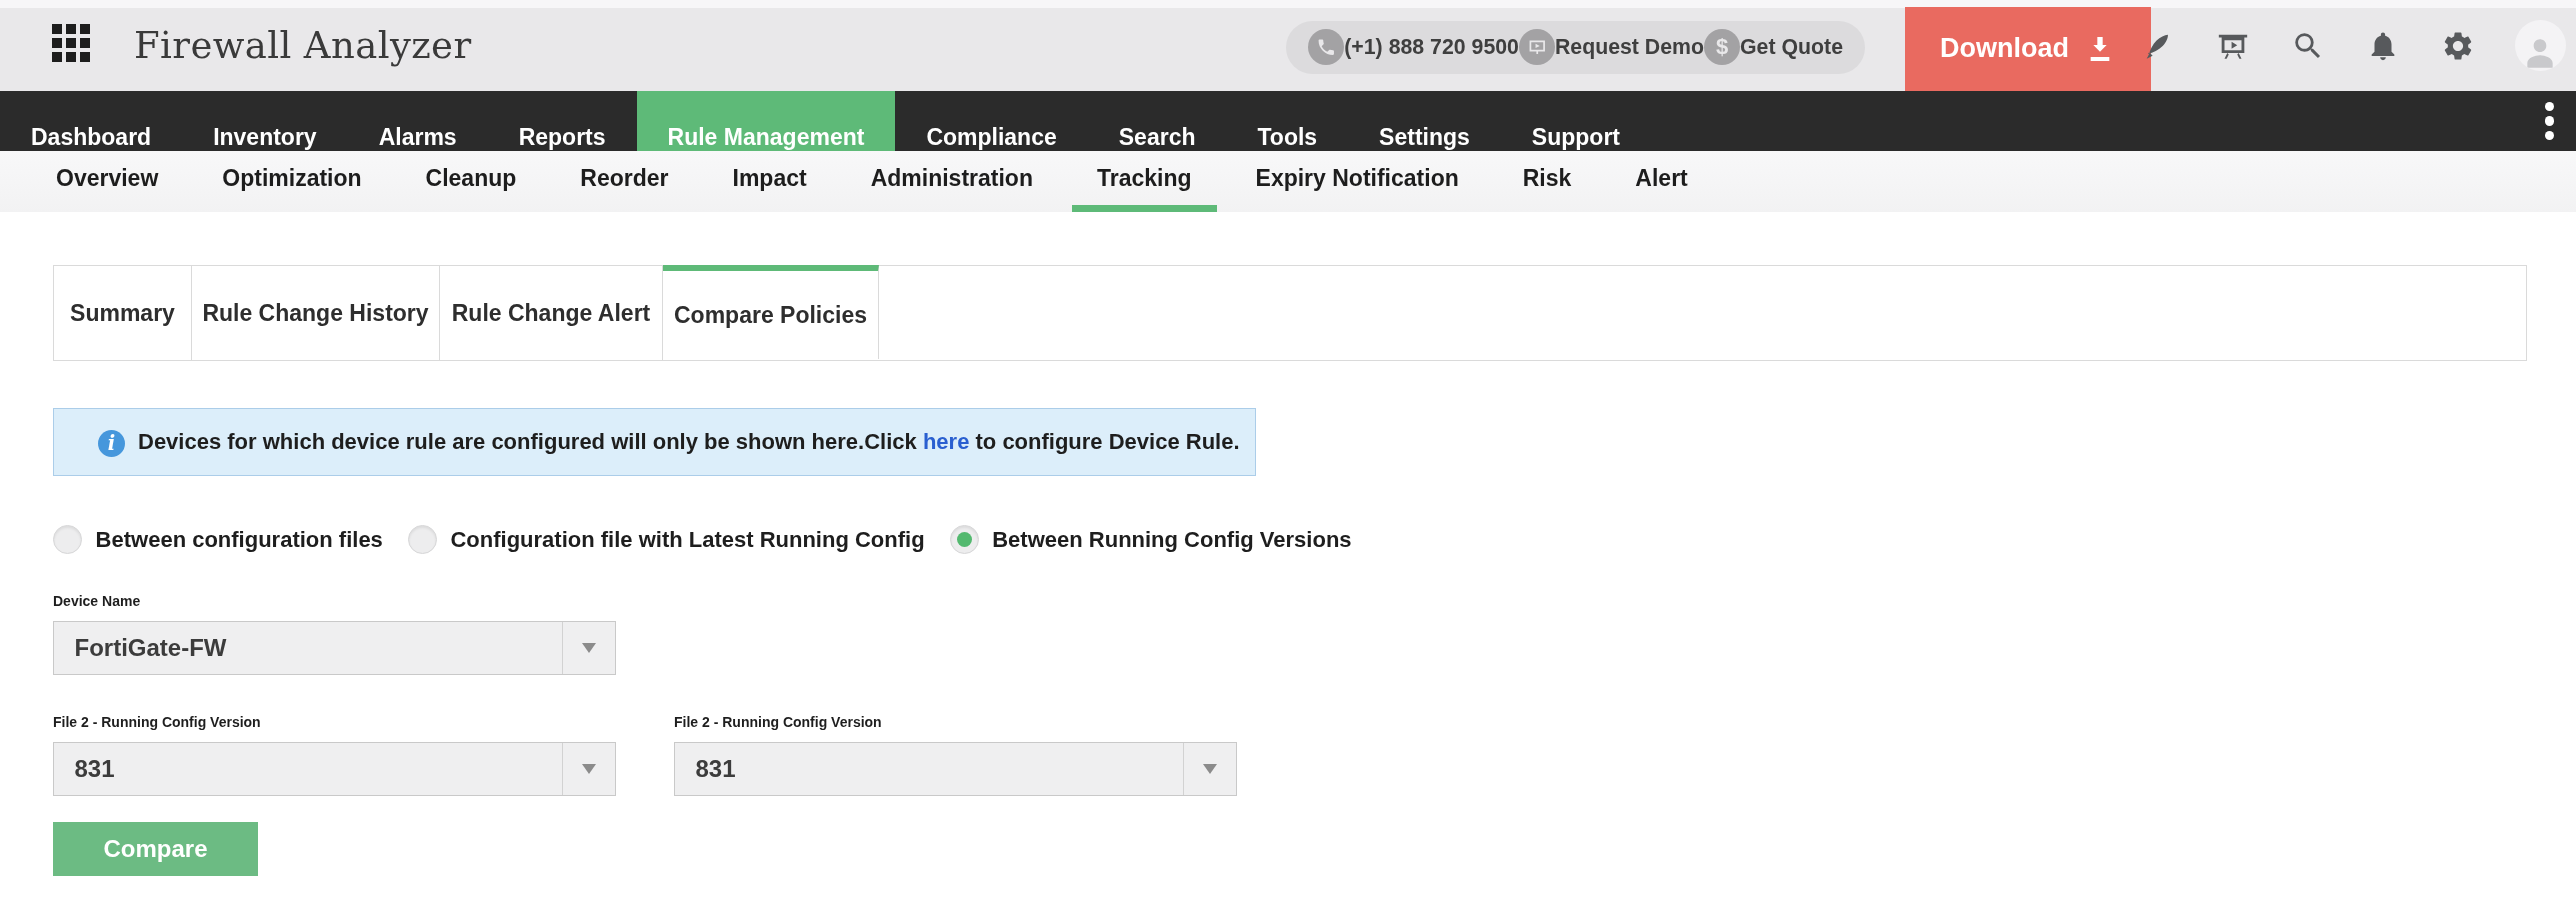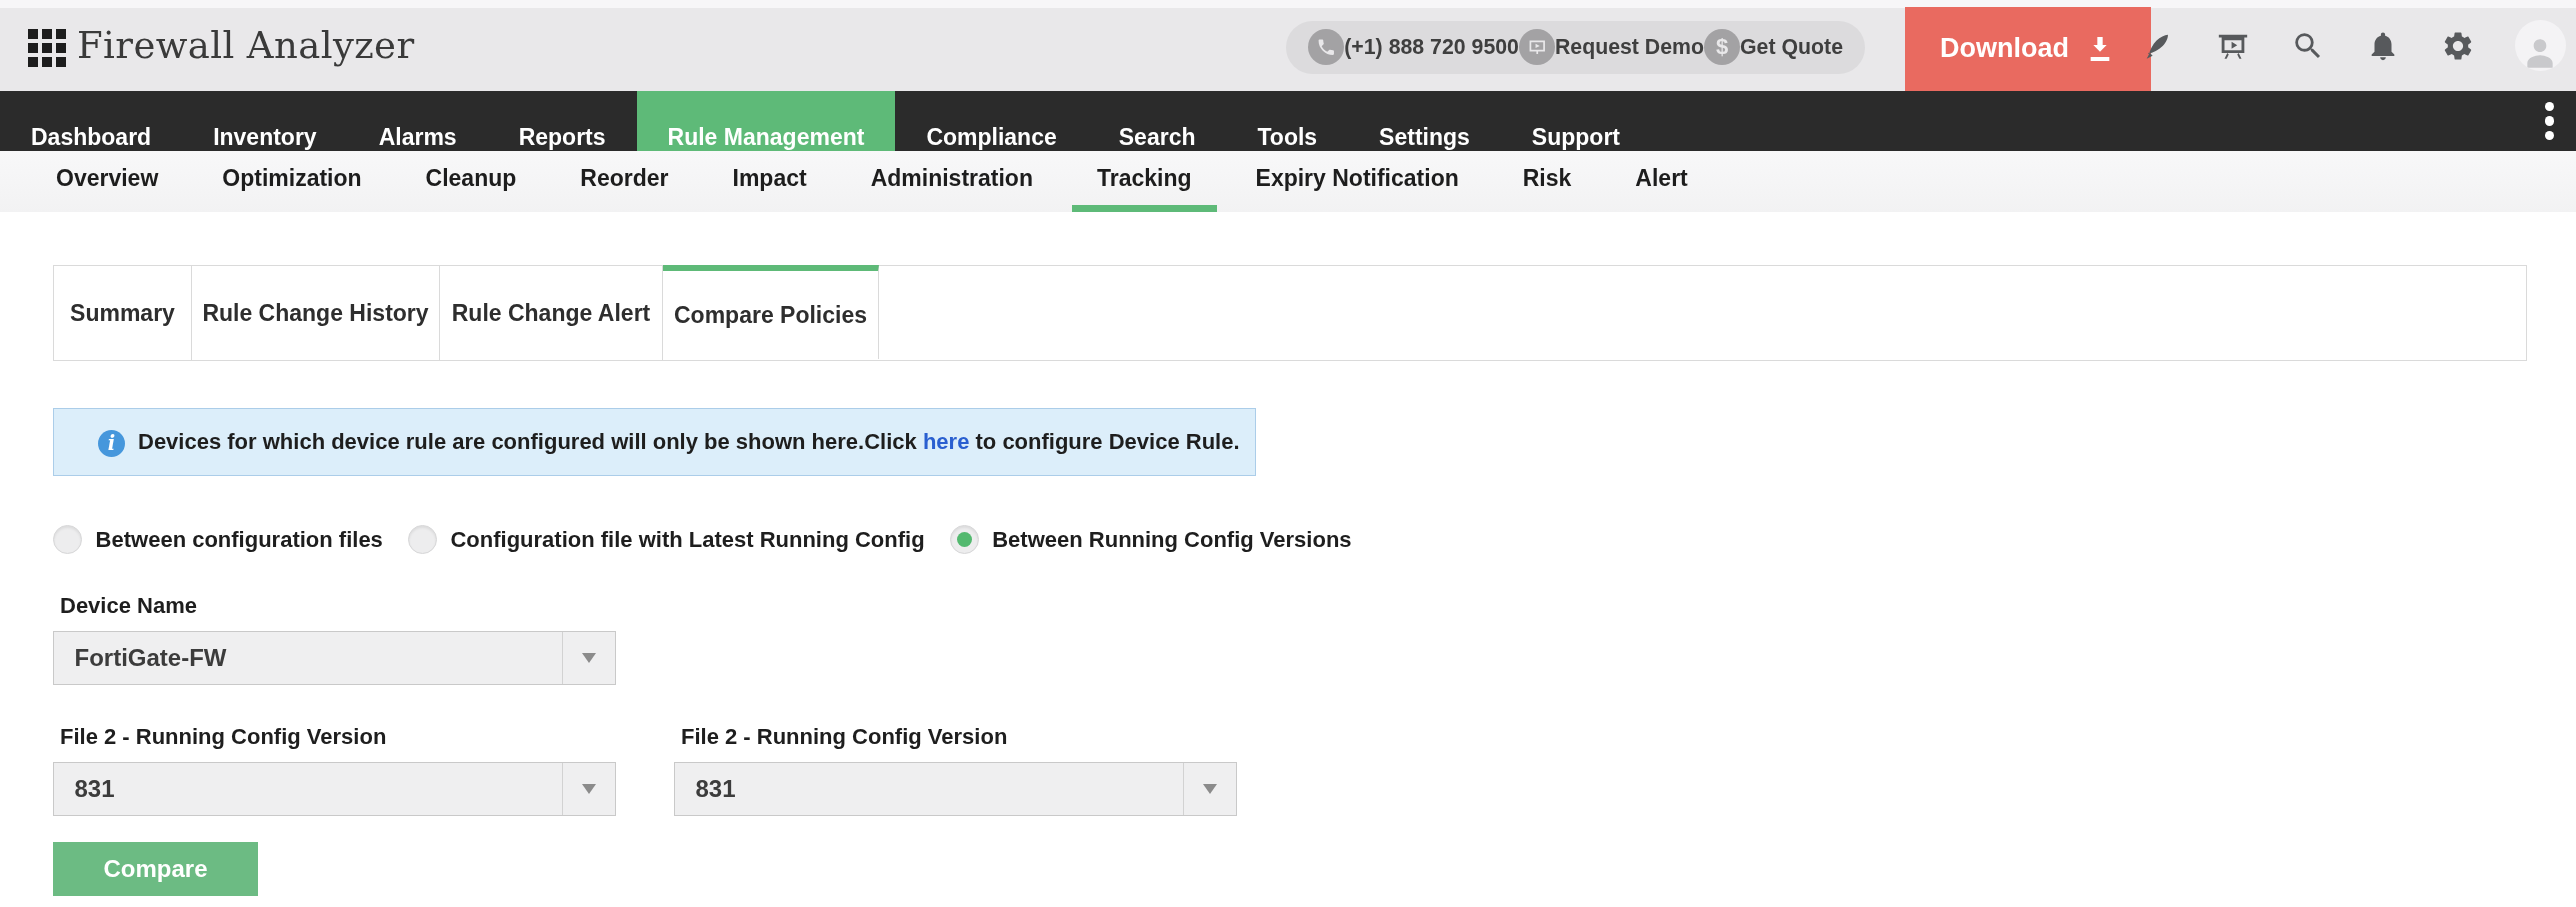--- a/index.html
+++ b/index.html
@@ -2,21 +2,21 @@
 <html style="font-size:13.6px"><head>
 <meta charset="utf-8">
 <style>
   * { margin:0; padding:0; box-sizing:border-box; }
   html,body { width:2576px; height:908px; overflow:hidden; background:#fff;
     font-family:"Liberation Sans", sans-serif; }
 
   
   .header { position:relative; width:100%; height:91px; background:#e9e8ea; }
   .header-topstrip { position:absolute; top:0; left:0; right:0; height:7.7px; background:#f7f6f8; }
-  .brand { position:absolute; left:28px; top:24px; display:flex; align-items:flex-end; gap:11px; }
+  .brand { position:absolute; left:52px; top:24px; display:flex; align-items:flex-start; gap:44px; }
   .grid-icon { width:38px; height:38px; display:grid; grid-template-columns:repeat(3,1fr);
     grid-template-rows:repeat(3,1fr); gap:4.3px; }
   .grid-icon span { background:#1d1d1d; }
   .brand-title { font-family:"DejaVu Serif", serif; font-size:37px; color:#3a3a3a; letter-spacing:0.4px; }
 
   .contact-pill { position:absolute; right:711px; top:20.5px; height:53px; background:#dcdbdd;
     border-radius:29px; display:flex; align-items:center; padding:0 22px; }
   .pill-ic { width:36px; height:36px; border-radius:50%; background:#a3a2a4; display:flex;
     align-items:center; justify-content:center; color:#e9e8ea; flex:0 0 auto; }
   .pill-ic svg { width:20.5px; height:20.5px; fill:#e9e8ea; }
@@ -70,21 +70,21 @@
   .banner-text a { color:#2a5fd0; text-decoration:none; cursor:pointer; }
 
   .radio-row { margin-top:49px; display:flex; align-items:center; gap:25px; }
   .radio-opt { display:flex; align-items:center; gap:13.6px; cursor:pointer; }
   .radio-circ { width:29px; height:29px; border-radius:50%; background:#ededee;
     border:0.9px solid #d6d6d7; box-shadow:inset 0 1.7px 2.6px rgba(0,0,0,0.08); position:relative; flex:0 0 auto; }
   .radio-opt.on .radio-circ::after { content:""; position:absolute; left:6px; top:6px; width:15.4px;
     height:15.4px; border-radius:50%; background:#53b96f; }
   .radio-label { font-size:22px; font-weight:600; color:#1e1e1e; white-space:nowrap; }
 
-  .field-label { margin-top:39px; font-size:22px; font-weight:600; color:#1e1e1e;margin-left:7px; }
+  .field-label { margin-top:39px; font-size:14px; font-weight:600; color:#1e1e1e; }
   .select { margin-top:12px; width:563px; height:54px; background:#efeff0; border:0.9px solid #c9c9c9;
     display:flex; align-items:center; cursor:pointer; }
   .select-value { flex:1; padding-left:20.5px; font-size:24px; font-weight:600; color:#3c3c3c; }
   .select-arrow { width:53px; height:100%; border-left:0.9px solid #d2d2d2; display:flex;
     align-items:center; justify-content:center; }
   .select-arrow i { width:0; height:0; border-left:7.7px solid transparent;
     border-right:7.7px solid transparent; border-top:10.2px solid #8b8b8b; }
 
   .file-row { display:flex; gap:58px; }
   .file-col { width:563px; }

